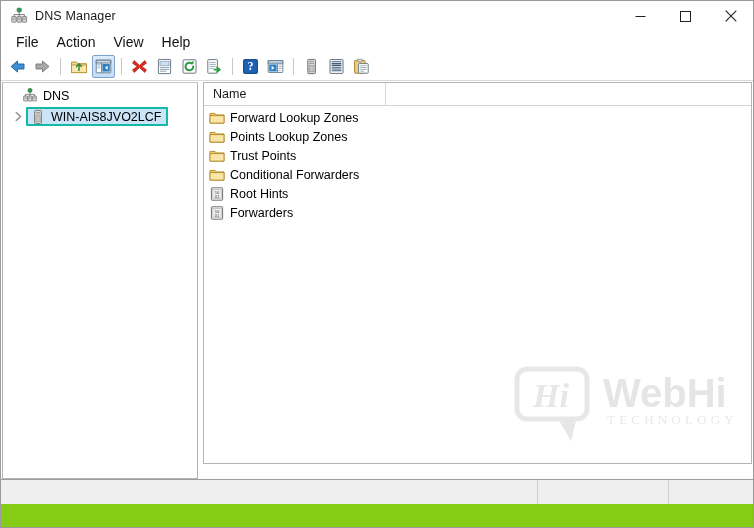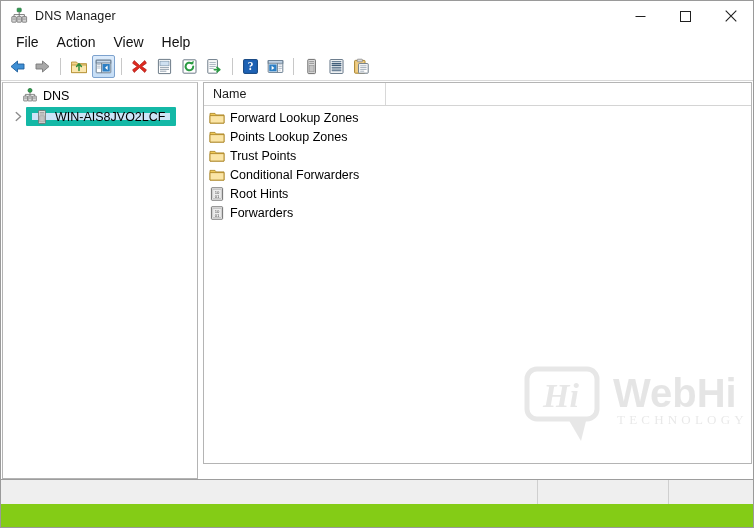--- a/index.html
+++ b/index.html
@@ -163,21 +163,21 @@
   .tree-icon {
     width: 16px;
     height: 16px;
     flex: 0 0 auto;
     margin-right: 5px;
     position: relative;
   }
   .tree-label { line-height: 16px; }
   .tree-sel {
     background: #cce4f7;
-    border: 6px solid #14b8a6;
+    border: 2px solid #14b8a6;
     box-sizing: border-box;
     border-radius: 1px;
     padding: 0 5px 0 2px;
     height: 19px;
     display: flex;
     align-items: center;
   }
 
   
   .lv-header {
@@ -225,21 +225,21 @@
     position: relative;
   }
   .status-cell { height: 24px; box-sizing: border-box; }
   .status-cell.c1 { width: 537px; border-right: 1px solid #cfcfcf; }
   .status-cell.c2 { width: 131px; border-right: 1px solid #cfcfcf; }
   .status-cell.c3 { flex: 1; }
 
   
   .watermark {
     position: absolute;
-    right: 0;
+    right: 10px;
     bottom: 18px;
     width: 228px;
     height: 82px;
     pointer-events: none;
     opacity: 0.62;
   }
 </style>
 </head>
 <body>
 

